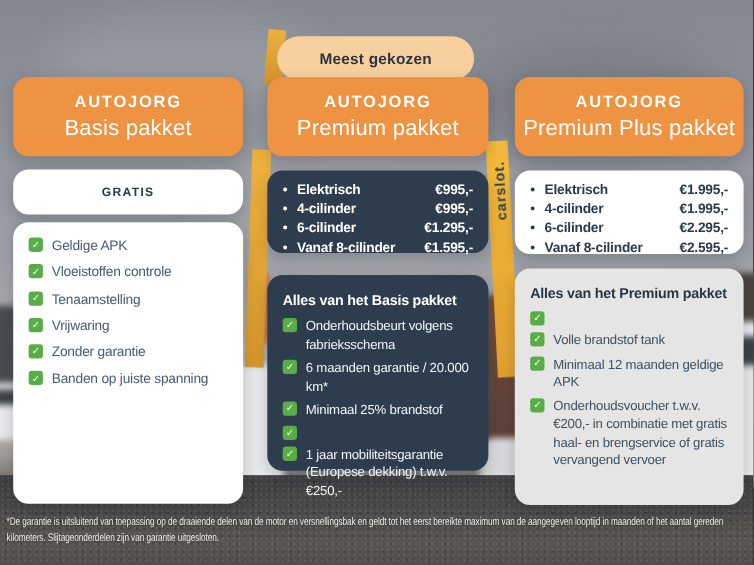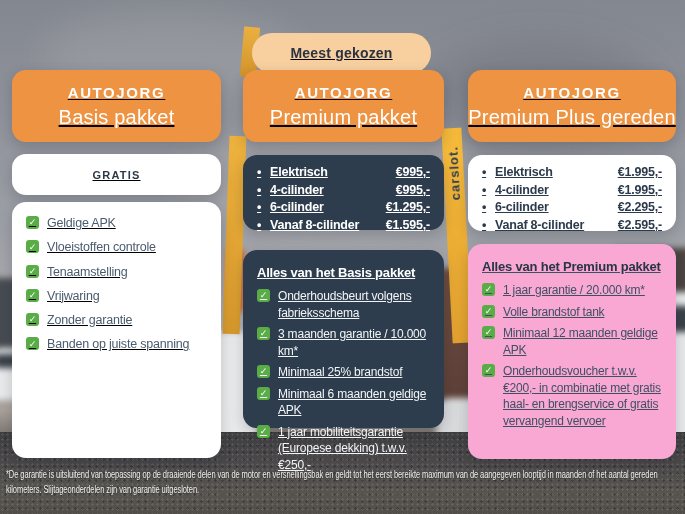--- a/index.html
+++ b/index.html
@@ -39,21 +39,21 @@
   .flagA{left:226px;top:136px;width:17px;height:198px;transform:rotate(2deg);
     background:linear-gradient(#eeb23e,#d7992c);}
   .flagB{left:447px;top:128px;width:20px;height:215px;transform:rotate(-3deg);
     background:linear-gradient(#f6bb3b,#e2a12f);display:flex;align-items:flex-start;justify-content:center;}
   .flagB span{writing-mode:vertical-rl;transform:rotate(180deg);font-weight:bold;
     font-size:13px;color:#33424f;letter-spacing:1px;margin-top:18px;}
   .flagC{left:242px;top:27px;width:16px;height:50px;transform:rotate(5deg);
     background:linear-gradient(#eab040,#d2932b);}
   .orangesign{left:227px;top:250px;width:17px;height:62px;background:#d2622a;}
   
-  .card{position:absolute;border-radius:14px;box-shadow:0 5px 14px rgba(20,25,35,.20);text-decoration:underline;}
+  .card{position:absolute;border-radius:14px;box-shadow:0 5px 14px rgba(20,25,35,.20);}
   .badge{left:252px;top:33px;width:179px;height:40px;border-radius:20px;
     display:flex;align-items:center;justify-content:center;z-index:2;box-shadow:none;}
   .badge span{font-weight:bold;font-size:14px;letter-spacing:.2px;}
   .hdr{height:72px;display:flex;flex-direction:column;align-items:center;justify-content:center;z-index:3;}
   .hdr .brand{color:#fff;font-weight:bold;font-size:15px;letter-spacing:1.6px;}
   .hdr .pkg{color:#fff;font-size:20px;margin-top:5px;letter-spacing:.2px;}
   .hdr0{left:12px;top:70px;width:209px;}
   .hdr1{left:243px;top:70px;width:201px;}
   .hdr2{left:468px;top:70px;width:208px;}
   .gratis{left:12px;top:154px;width:209px;height:41px;background:#fff;z-index:3;
@@ -65,21 +65,21 @@
   .price-row{display:flex;align-items:baseline;font-size:12.5px;line-height:13.5px;
     margin-bottom:4px;letter-spacing:-.2px;}
   .pc1 .price-row{font-weight:bold;}
   .pc2 .price-row{font-weight:600;}
   .bullet{width:13px;flex:0 0 13px;}
   .price-label{flex:1;}
   .price-value{text-align:right;}
   .featcard{z-index:3;padding:13px 14px;box-sizing:border-box;}
   .fc0{left:12px;top:202px;width:209px;height:256px;background:#fff;}
   .fc1{left:243px;top:250px;width:201px;height:178px;color:#f2f5f7;}
-  .fc2{left:468px;top:244px;width:208px;height:215px;background:#f9a8d4;color:#3e5062;}
+  .fc2{left:468px;top:244px;width:208px;height:215px;background:#e5e5e5;color:#3e5062;}
   .feat-title{font-weight:bold;font-size:13px;letter-spacing:-.2px;margin:2px 0 8px 0;}
   .fc1 .feat-title{color:#fff;}
   .fc2 .feat-title{color:#273645;}
   .feat{display:flex;align-items:flex-start;margin-bottom:5px;font-size:12px;
     letter-spacing:-.2px;line-height:1.38;}
   .fc0 .feat{margin-bottom:7px;color:#4a5c6e;font-size:12.5px;}
   .chk{flex:0 0 13px;width:13px;height:13px;border-radius:3px;margin-right:8px;margin-top:1px;
     display:flex;align-items:center;justify-content:center;color:#fff;font-size:9px;font-weight:bold;}
   .footnote{position:absolute;left:6px;top:467px;width:900px;z-index:4;
     transform:scaleX(.75);transform-origin:0 0;
@@ -124,21 +124,21 @@
   <div class="card hdr hdr0" style="background:#EE9341;">
     <div class="brand">AUTOJORG</div>
     <div class="pkg">Basis pakket</div>
   </div>
   <div class="card hdr hdr1" style="background:#EE9341;">
     <div class="brand">AUTOJORG</div>
     <div class="pkg">Premium pakket</div>
   </div>
   <div class="card hdr hdr2" style="background:#EE9341;">
     <div class="brand">AUTOJORG</div>
-    <div class="pkg">Premium Plus gereden</div>
+    <div class="pkg">Premium Plus pakket</div>
   </div>
 
   <div class="card gratis">
     <span>GRATIS</span>
   </div>
 
   <div class="card pricecard pc1" style="background:#2E3D4D;">
     <div class="price-row">
       <span class="bullet">•</span>
       <span class="price-label">Elektrisch</span>
@@ -212,41 +212,39 @@
   </div>
 
   <div class="card featcard fc1" style="background:#2E3D4D;">
     <div class="feat-title">Alles van het Basis pakket</div>
     <div class="feat">
       <span class="chk" style="background:#5AAD46;">✓</span>
       <span>Onderhoudsbeurt volgens fabrieksschema</span>
     </div>
     <div class="feat">
       <span class="chk" style="background:#5AAD46;">✓</span>
-      <span>3 maanden garantie / 10.000 km*</span>
+      <span>6 maanden garantie / 20.000 km*</span>
     </div>
     <div class="feat">
       <span class="chk" style="background:#5AAD46;">✓</span>
       <span>Minimaal 25% brandstof</span>
     </div>
     <div class="feat">
       <span class="chk" style="background:#5AAD46;">✓</span>
-      <span>Minimaal 6 maanden geldige APK</span>
     </div>
     <div class="feat">
       <span class="chk" style="background:#5AAD46;">✓</span>
       <span>1 jaar mobiliteitsgarantie (Europese dekking) t.w.v. €250,-</span>
     </div>
   </div>
 
   <div class="card featcard fc2">
     <div class="feat-title">Alles van het Premium pakket</div>
     <div class="feat">
       <span class="chk" style="background:#5AAD46;">✓</span>
-      <span>1 jaar garantie / 20.000 km*</span>
     </div>
     <div class="feat">
       <span class="chk" style="background:#5AAD46;">✓</span>
       <span>Volle brandstof tank</span>
     </div>
     <div class="feat">
       <span class="chk" style="background:#5AAD46;">✓</span>
       <span>Minimaal 12 maanden geldige APK</span>
     </div>
     <div class="feat">

